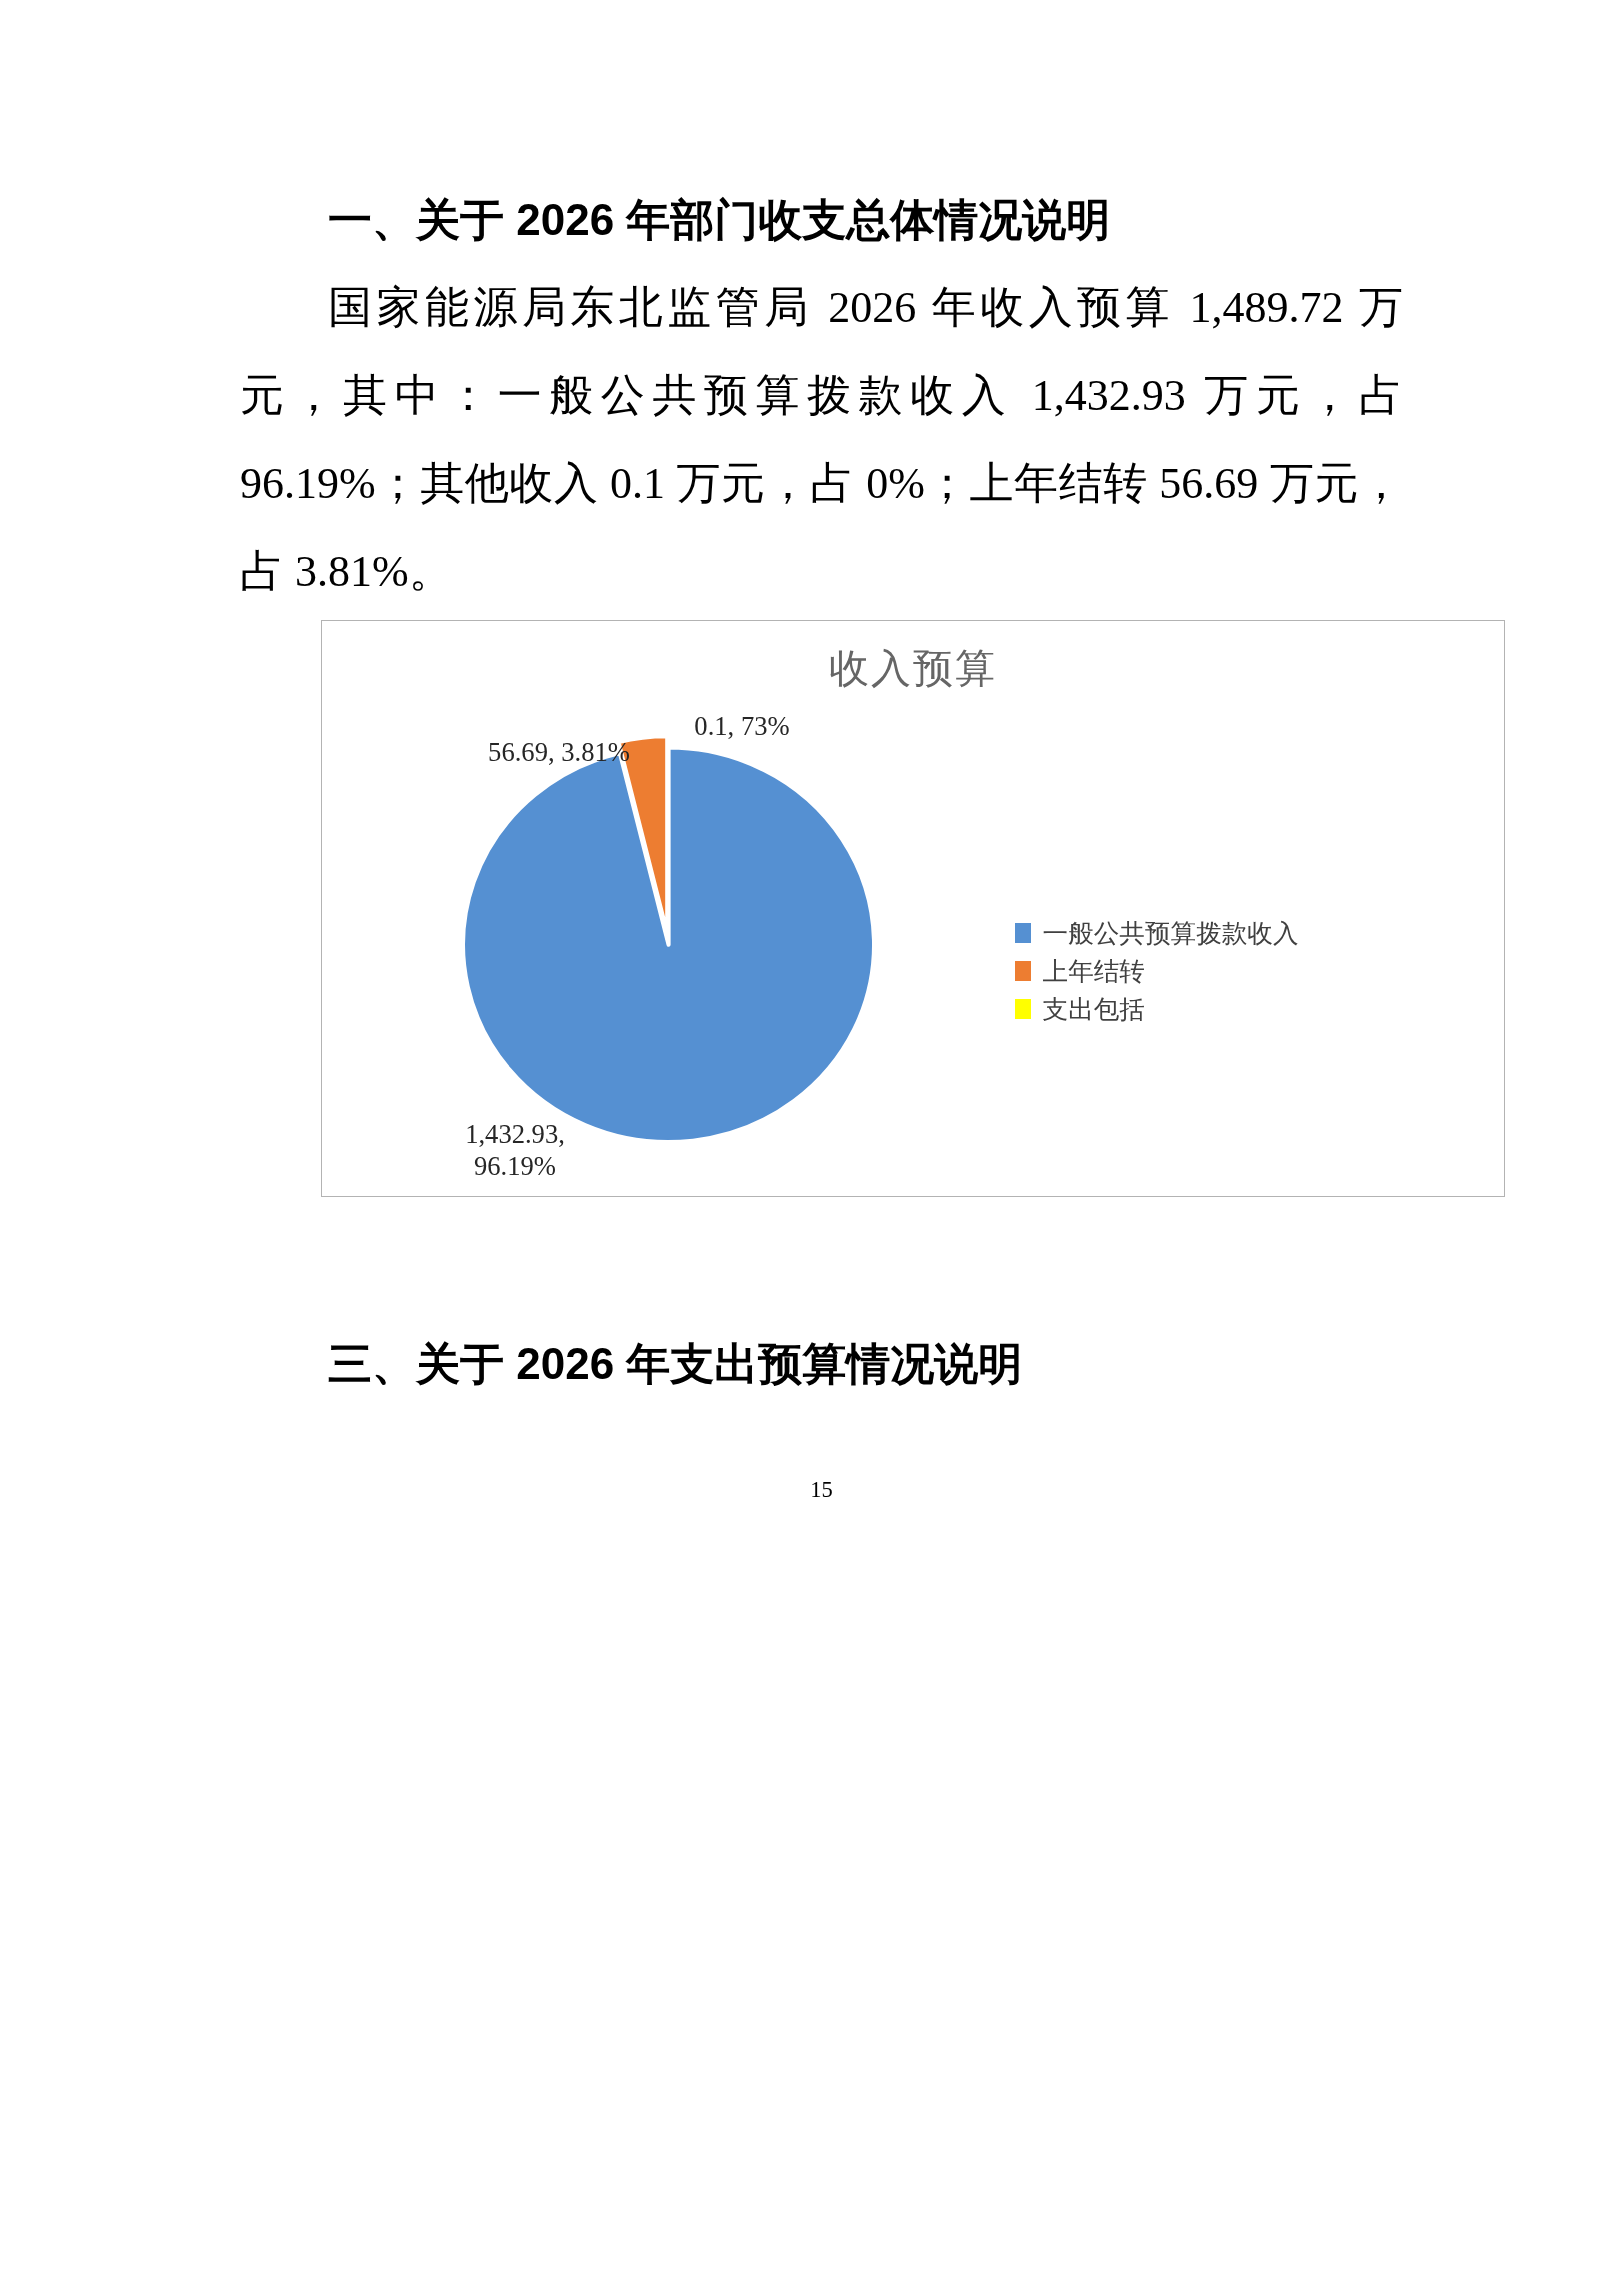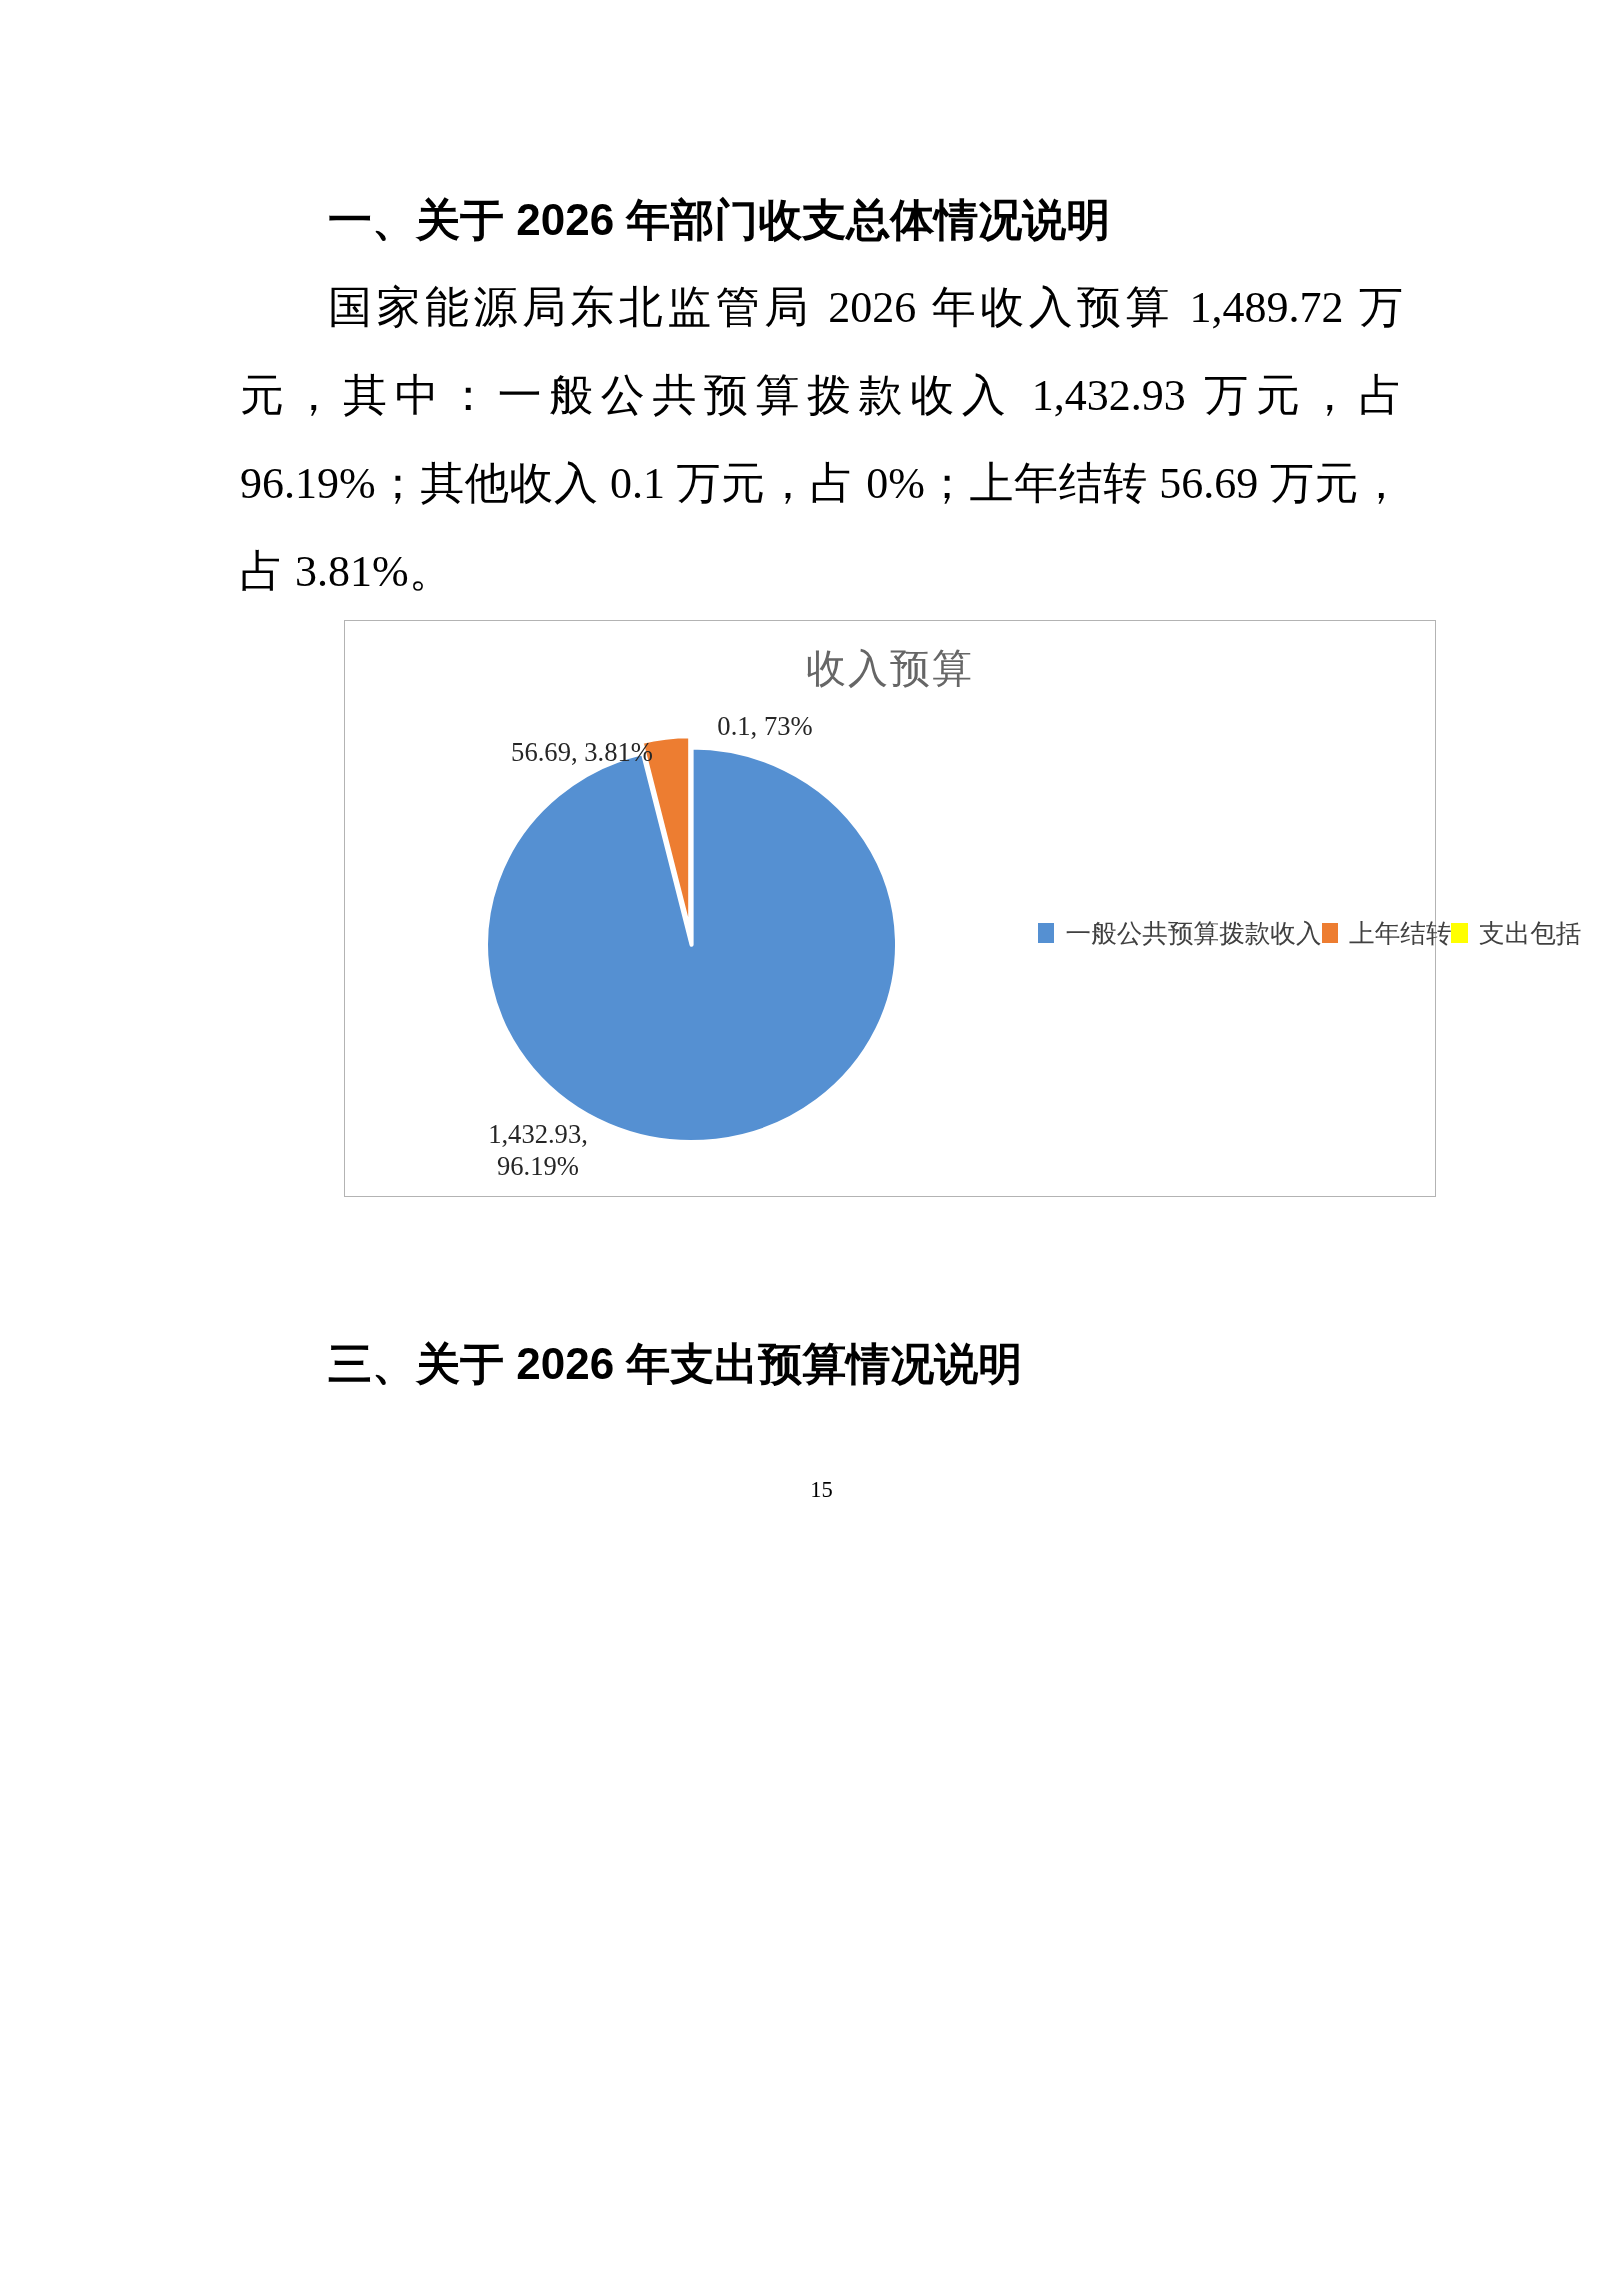--- a/index.html
+++ b/index.html
@@ -26,23 +26,23 @@
     font-size: 44px;
     line-height: 88px;
     text-indent: 88px;
     text-align: justify;
   }
   .heading-spaced { margin-top: 123px; }
 
   
   .chart-frame {
     position: relative;
-    width: 1092px;
+    width: 1184px;
     height: 577px;
-    margin-left: 104px;
+    margin-left: 81px;
     margin-top: 4.1px;
     border: 1.5px solid #b3b3b3;
     background: #ffffff;
   }
   .chart-title {
     position: absolute;
     top: 24.5px;
     left: 0;
     width: 100%;
     text-align: center;
@@ -62,21 +62,21 @@
     text-align: center;
   }
   .pie-label-carryover { left: 237px; top: 131px; }
   .pie-label-other     { left: 420px; top: 105px; }
   .pie-label-general   { left: 193px; top: 529px; }
   .legend {
     position: absolute;
     left: 693px;
     top: 293px;
     display: flex;
-    flex-direction: row;
+    flex-direction: column;
   }
   .legend-row { display: flex; align-items: center; height: 38px; }
   .legend-swatch { width: 16.4px; height: 19.4px; margin-right: 11.2px; flex: 0 0 auto; }
   .legend-label { font-size: 25.6px; color: #404040; white-space: nowrap; }
 
   .page-number {
     margin-top: 66px;
     text-align: center;
     font-size: 22.5px;
     line-height: 31px;

